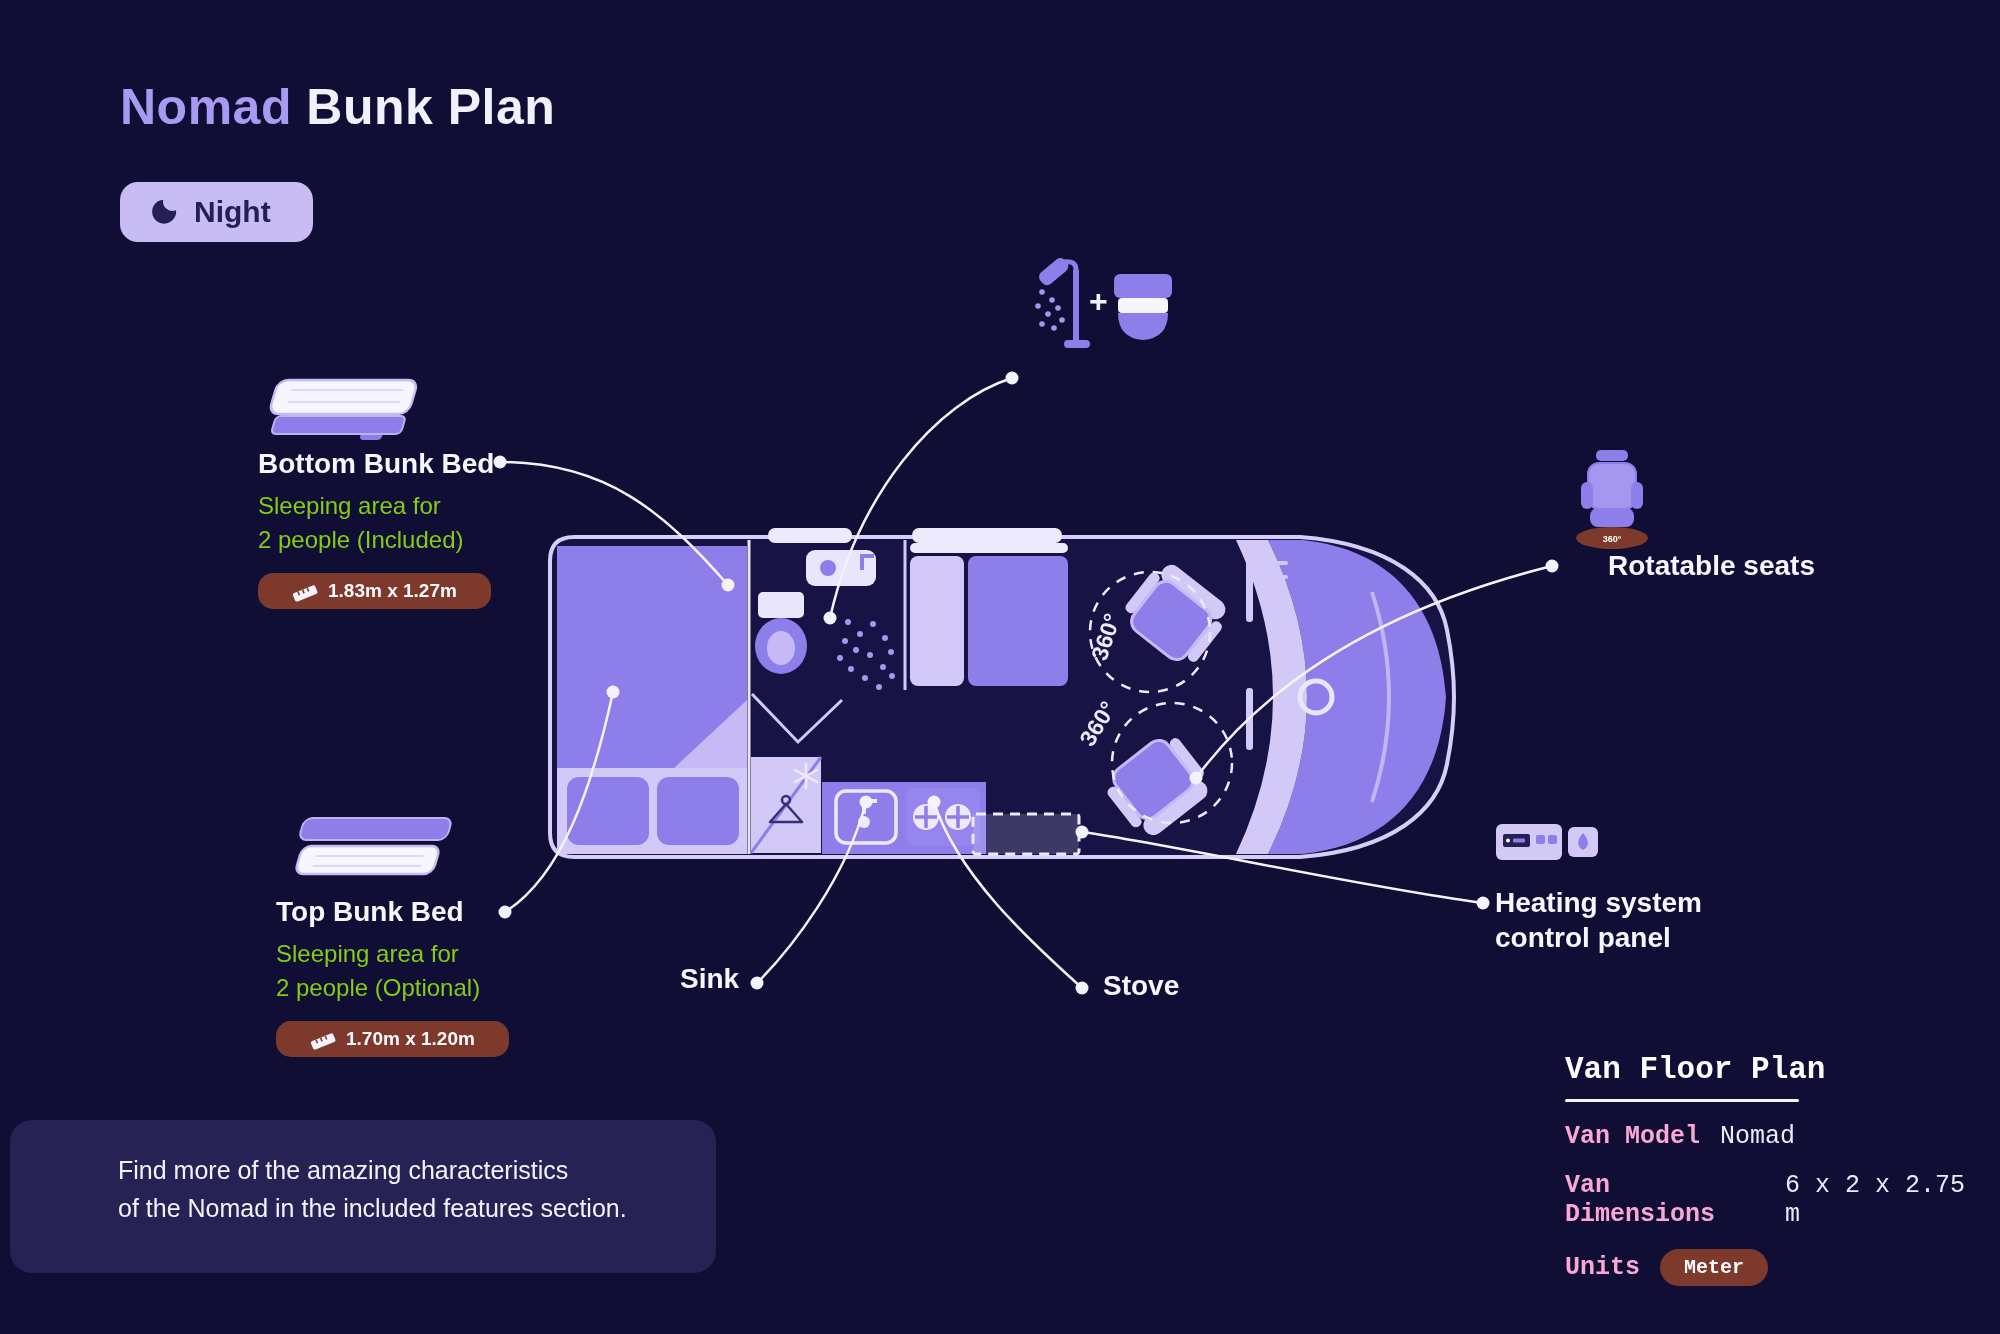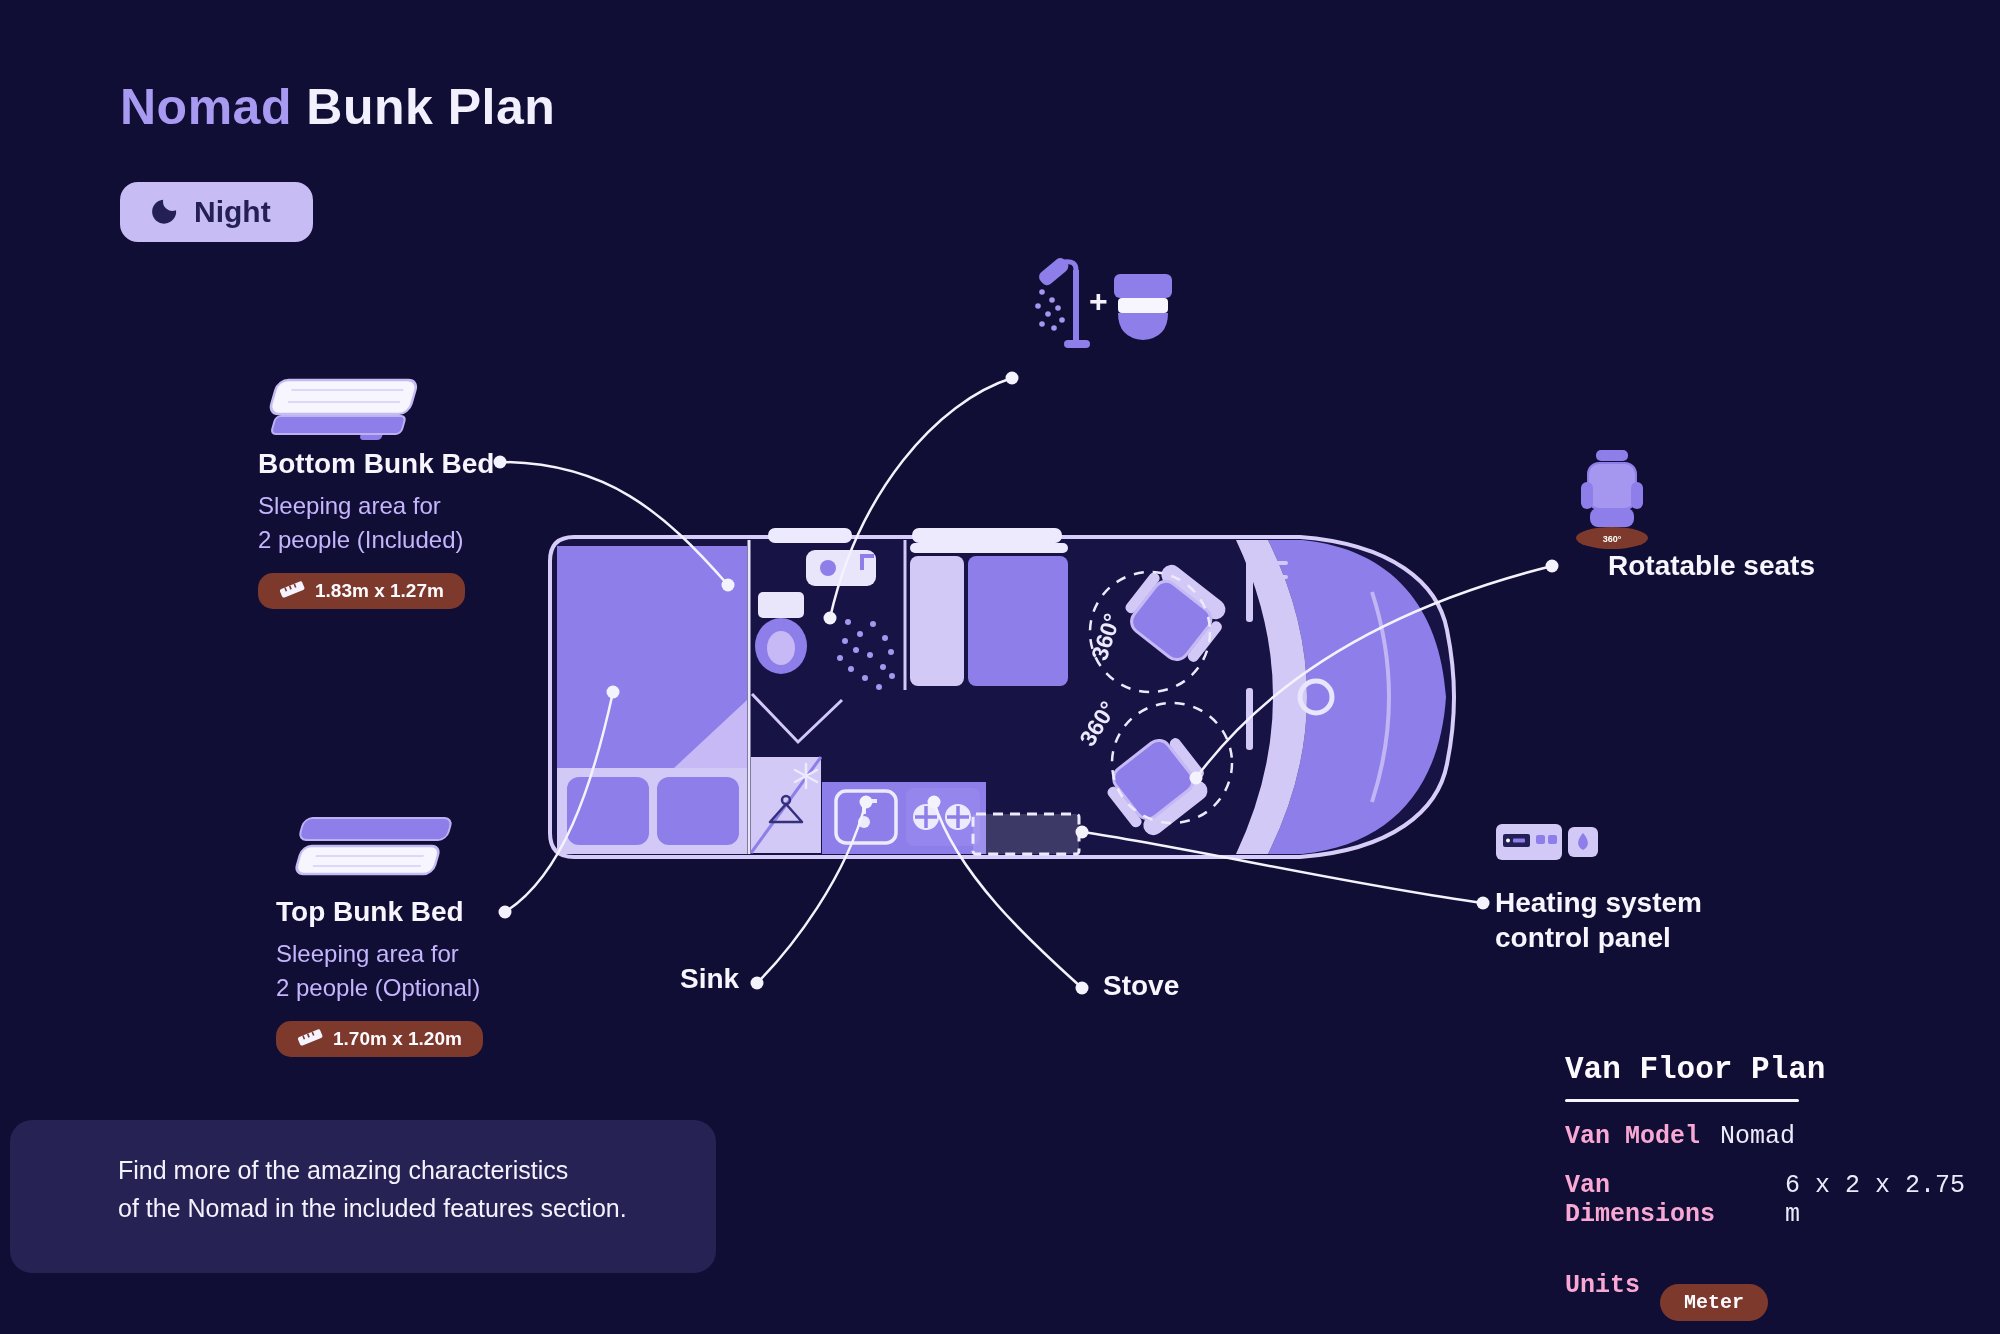--- a/index.html
+++ b/index.html
@@ -18,24 +18,24 @@
   
   .night-btn{
     left:120px;top:182px;display:inline-flex;align-items:center;gap:16px;
     padding:13px 42px 13px 30px;background:#c8bcf4;border:none;border-radius:18px;
     color:#241f55;font-size:30px;font-weight:700;font-family:Liberation Sans, sans-serif;
     cursor:pointer;
   }
 
   
   .ann-title{font-size:28px;font-weight:700;color:#f7f5fe;}
-  .ann-desc{font-size:24px;font-weight:400;color:#c4b5fd;line-height:34px;margin-top:9px;}
+  .ann-desc{font-size:24px;font-weight:400;color:#84cc16;line-height:34px;margin-top:9px;}
   .dim-badge{
-    display:inline-flex;align-items:flex-start;gap:10px;margin-top:16px;
-    background:#7d392b;border-radius:15px;padding:7px 21px;
+    display:inline-flex;align-items:flex-end;gap:10px;margin-top:16px;
+    background:#7d392b;border-radius:15px;padding:7px 34px;
     font-size:19px;font-weight:700;color:#fdfbff;
   }
   .ann-bottom-bunk{left:258px;top:448px;}
   .ann-top-bunk{left:276px;top:896px;}
   .ann-bathroom{left:1030px;top:362px;}
   .ann-seats{left:1608px;top:550px;text-align:center;}
   .ann-heating{left:1495px;top:885px;}
   .ann-sink{left:680px;top:963px;}
   .ann-stove{left:1095px;top:970px;margin-left:8px;}
   .two-line{line-height:35px;}
@@ -50,21 +50,21 @@
   
   .spec-panel{left:1565px;top:1052px;width:420px;font-family:Liberation Mono, monospace;}
   .spec-heading{font-size:31px;font-weight:700;color:#fdfbff;}
   .spec-underline{width:234px;height:3px;background:#f7f5fe;border-radius:2px;margin-top:12px;}
   .spec-row{display:flex;align-items:center;margin-top:20px;font-size:25px;}
   .spec-row:first-of-type{margin-top:28px;}
   .spec-label{font-weight:700;color:#f9a8d4;}
   .spec-value{font-weight:400;color:#eceafb;margin-left:20px;}
   .unit-badge{
     display:inline-block;margin-left:20px;background:#7d392b;color:#fdfbff;
-    font-size:20px;font-weight:700;padding:7px 24px;border-radius:19px;margin-top:35px;
+    font-size:20px;font-weight:700;padding:7px 24px;border-radius:19px;
   }
 </style>
 </head>
 <body>
 
 <div class="stage">
 
   <svg class="overlay" viewBox="0 0 2000 1334">
 
     <g>

